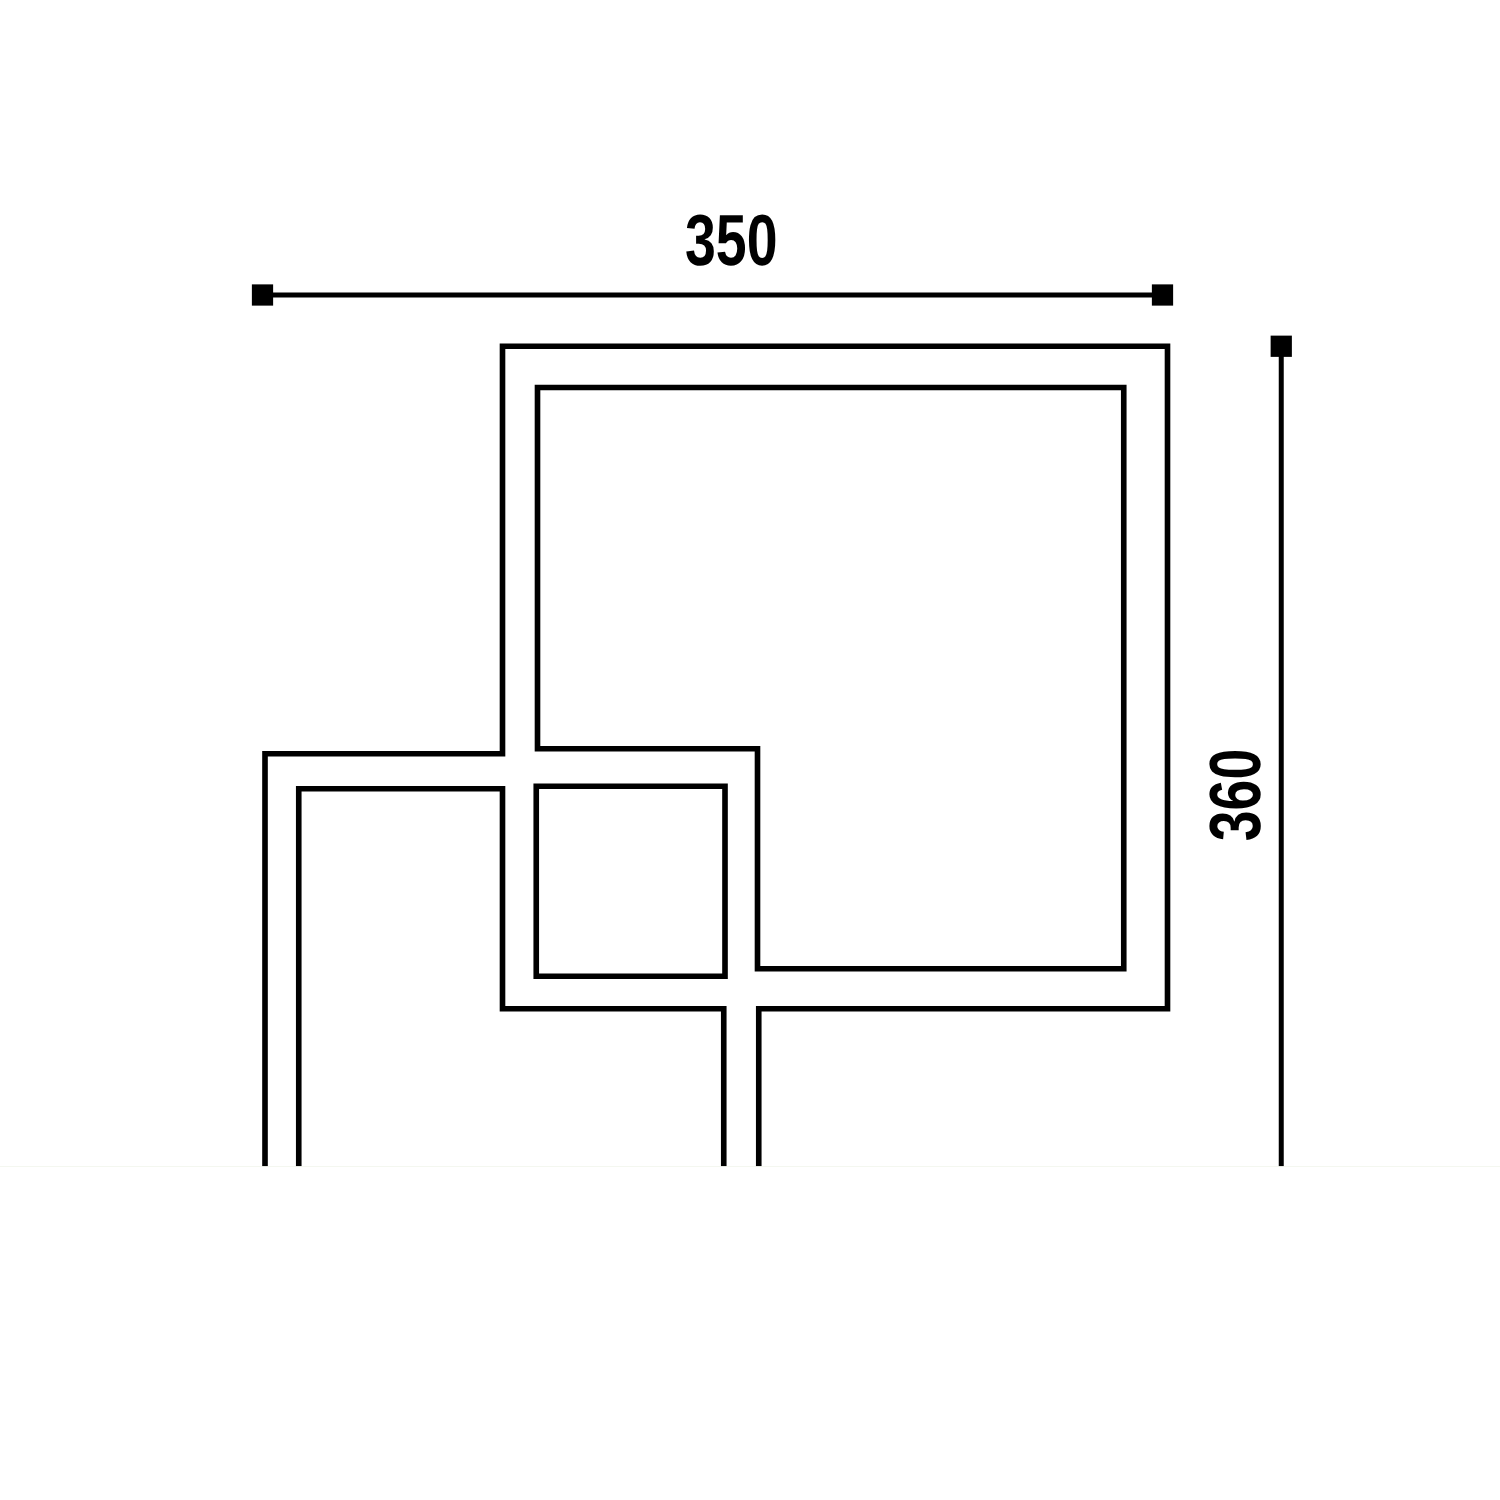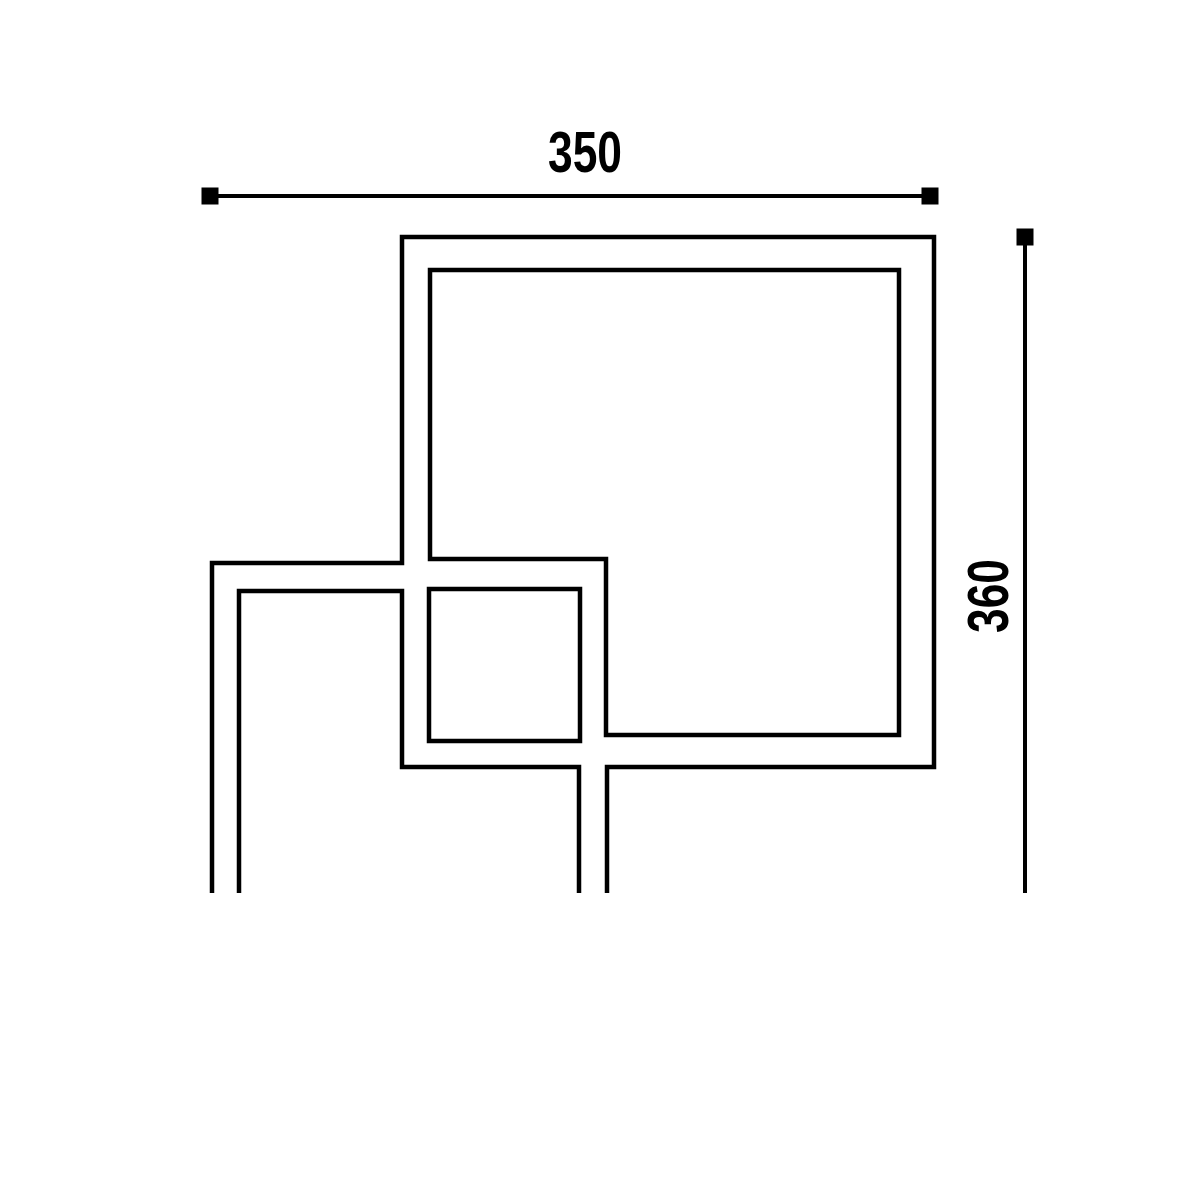--- a/index.html
+++ b/index.html
@@ -7,20 +7,21 @@
     padding: 0;
     background: #ffffff;
   }
   .canvas {
     position: relative;
     width: 1200px;
     height: 893px;
     background: #4d7c0f;
     overflow: hidden;
     font-family: "Liberation Sans", "DejaVu Sans", sans-serif;
+    margin-top: 40px;
   }
   svg { display: block; }
   .frame-outline {
     fill: none;
     stroke: #000000;
     stroke-width: 4.5;
     stroke-linejoin: miter;
     stroke-linecap: square;
   }
   .dim-line {

